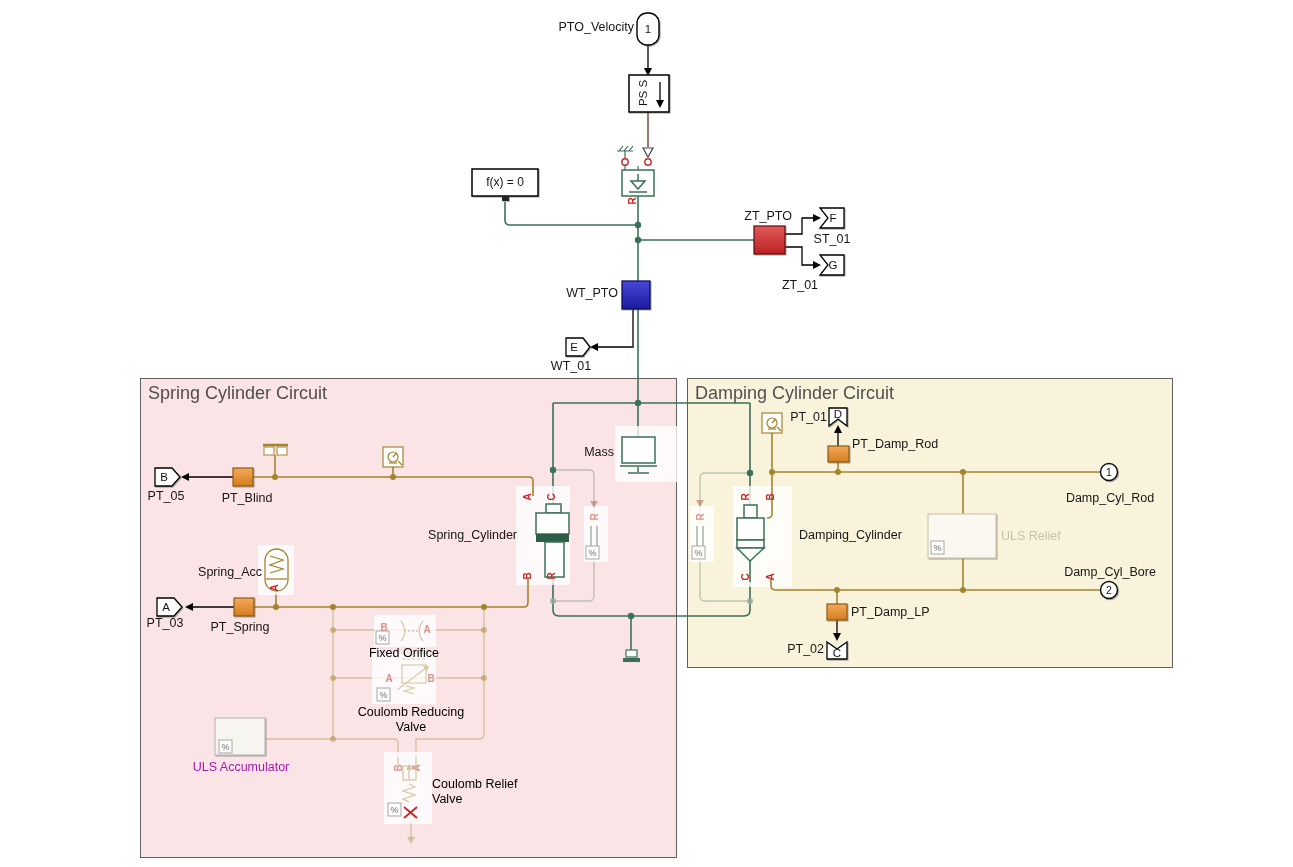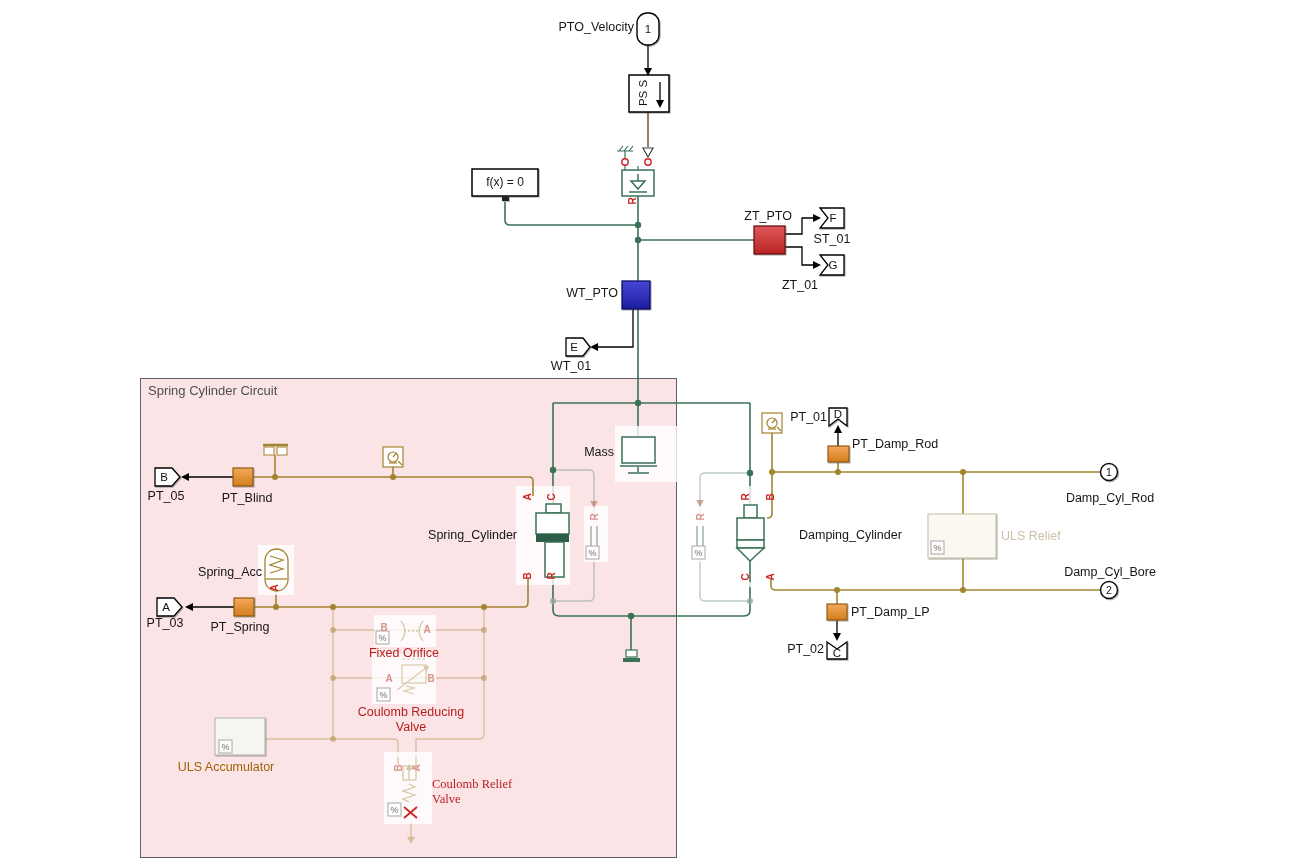--- a/index.html
+++ b/index.html
@@ -1,46 +1,49 @@
 <!DOCTYPE html>
 <html><head>
 <meta charset="utf-8">
 <style>
   html,body{margin:0;padding:0;background:#fff;}
   #canvas{position:relative;width:1293px;height:867px;background:#ffffff;
           font-family:"Liberation Sans",sans-serif;overflow:hidden;}
   .area{position:absolute;border:1px solid #606060;box-sizing:border-box;}
   #spring-area{left:140px;top:378px;width:537px;height:480px;background:#fbe4e6;}
   #damping-area{left:687px;top:378px;width:486px;height:290px;background:#faf3db;}
-  .area-title{position:absolute;left:7px;top:4px;font-size:13px;color:#4f4f4f;white-space:nowrap;}
+  .area-title{position:absolute;left:7px;top:4px;font-size:18px;color:#4f4f4f;white-space:nowrap;}
   svg{position:absolute;left:0;top:0;}
   .shadow{filter:drop-shadow(1.2px 1.2px 0.6px rgba(90,90,90,.45));}
   .lbl{position:absolute;font-size:12.5px;color:#161616;white-space:nowrap;
        transform:translate(-50%,-50%);line-height:14.5px;}
   .lbl.left{transform:translate(0,-50%);}
   .lbl.right{transform:translate(-100%,-50%);}
   .lbl.wrap{white-space:normal;text-align:center;}
-  .lbl.wrapleft{white-space:normal;text-align:left;font-family:Liberation Serif, serif;}
+  .lbl.wrapleft{white-space:normal;text-align:left;}
   .tagtxt{font-size:11.5px;color:#111;}
   .port{position:absolute;font-size:10px;font-weight:bold;color:#cc2222;
         transform:translate(-50%,-50%) rotate(-90deg);white-space:nowrap;}
   .port.up{transform:translate(-50%,-50%);}
   .port.faded{color:#d9938a;}
   .pct{position:absolute;font-size:9px;color:#6f6f6f;transform:translate(-50%,-50%);}
-  .fadelbl{color:#b91c1c;}
+  .fadelbl{color:#000000;}
   .rotps{position:absolute;font-size:11.5px;color:#111;
          transform:translate(-50%,-50%) rotate(-90deg);white-space:nowrap;}
 </style>
 </head>
 <body>
 
 <div id="canvas">
 
   <div class="area" id="spring-area">
     <div class="area-title">Spring Cylinder Circuit</div>
+  </div>
+  <div class="area" id="damping-area">
+    <div class="area-title">Damping Cylinder Circuit</div>
   </div>
 
   <svg width="1293" height="867" viewBox="0 0 1293 867">
     <defs>
       <linearGradient id="gradOrange" x1="0" y1="0" x2="0" y2="1">
         <stop offset="0" stop-color="#f3a95a"></stop>
           <stop offset="1" stop-color="#d47d1d"></stop>
       </linearGradient>
       <linearGradient id="gradRed" x1="0" y1="0" x2="0" y2="1">
         <stop offset="0" stop-color="#e05a5a"></stop>
@@ -346,21 +349,21 @@
   <div class="port" style="left:551px;top:497px">C</div>
   <div class="port" style="left:527px;top:576px">B</div>
   <div class="port" style="left:551px;top:576px">R</div>
   <div class="port faded" style="left:594px;top:517px">R</div>
   <div class="lbl fadelbl" style="left:404px;top:653px">Fixed Orifice</div>
   <div class="port up faded" style="left:384px;top:627px">B</div>
   <div class="port up faded" style="left:427px;top:629px">A</div>
   <div class="lbl wrap fadelbl" style="left:411px;top:719px;width:120px">Coulomb Reducing Valve</div>
   <div class="port up faded" style="left:389px;top:678px">A</div>
   <div class="port up faded" style="left:431px;top:678px">B</div>
-  <div class="lbl" style="left:226px;top:767px;color:#a16207">ULS Accumulator</div>
+  <div class="lbl" style="left:241px;top:767px;color:#a21caf">ULS Accumulator</div>
   <div class="lbl wrapleft fadelbl" style="left:432px;top:791px;width:95px;transform:translate(0,-50%)">Coulomb Relief Valve</div>
   <div class="port faded" style="left:398px;top:768px">B</div>
   <div class="port faded" style="left:416px;top:768px">A</div>
 
   <div class="lbl right" style="left:827px;top:417px">PT_01</div>
   <div class="lbl tagtxt" style="left:838px;top:414px">D</div>
   <div class="lbl left" style="left:852px;top:444px">PT_Damp_Rod</div>
   <div class="lbl" style="left:1109px;top:472px;font-size:10.5px">1</div>
   <div class="lbl" style="left:1110px;top:498px">Damp_Cyl_Rod</div>
   <div class="lbl left" style="left:799px;top:535px">Damping_Cylinder</div>

